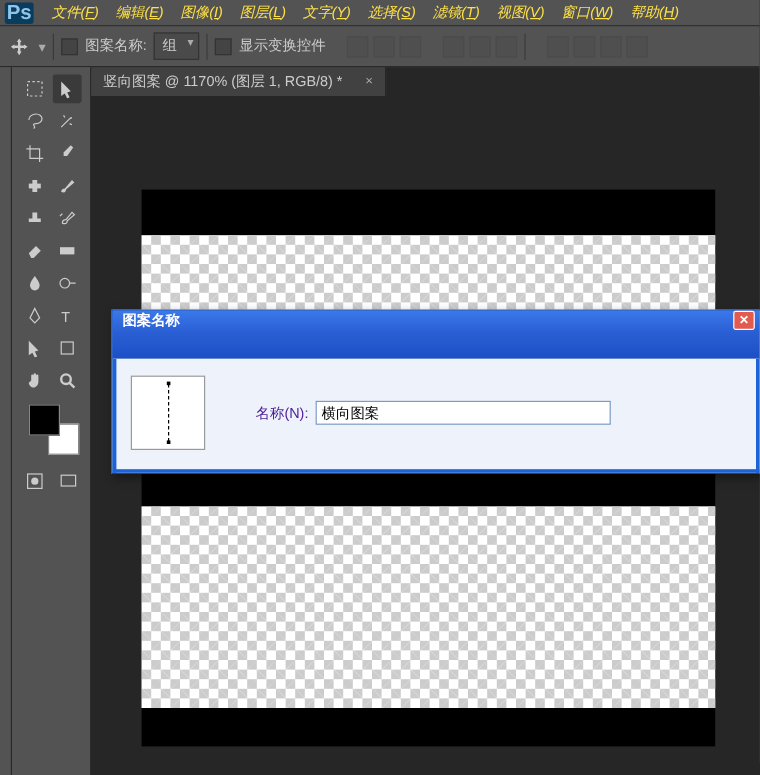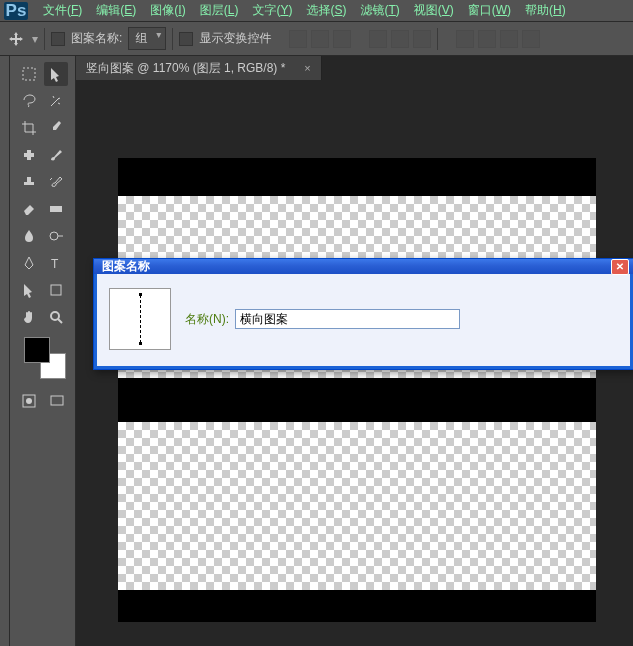--- a/index.html
+++ b/index.html
@@ -1,20 +1,20 @@
 <!DOCTYPE html>
 <html><head>
 <meta charset="utf-8">
 <style>
   * { margin: 0; padding: 0; box-sizing: border-box; font-family: "Microsoft YaHei", sans-serif; font-size: 12px; }
   body { background: #535353; width: 633px; height: 646px; overflow: hidden; position: relative; }
   
   .menubar { background: #535353; height: 22px; display: flex; align-items: center; padding-left: 4px; border-bottom: 1px solid #2a2a2a; }
   .ps-logo { width: 24px; height: 18px; background: #0a3c5e; color: #8ec5e8; display: flex; align-items: center; justify-content: center; font-weight: bold; font-size: 17px; border-radius: 2px; margin-right: 8px; }
-  .menu-item { color: #86efac; padding: 2px 7px; cursor: default; }
+  .menu-item { color: #fde047; padding: 2px 7px; cursor: default; font-style: italic; }
   .menu-item u { text-decoration: underline; }
   
   .options-bar { background: #535353; height: 34px; display: flex; align-items: center; padding: 0 6px; border-bottom: 1px solid #2a2a2a; gap: 6px; }
   .move-icon { width: 20px; height: 20px; color: #ccc; display:flex; align-items:center; justify-content:center; }
   .opt-divider { width: 1px; height: 22px; background: #3a3a3a; }
   .checkbox { width: 14px; height: 14px; border: 1px solid #333; background: #444; display: inline-block; vertical-align: middle; }
   .opt-label { color: #ccc; }
   .dropdown { background: #4a4a4a; border: 1px solid #333; color: #ccc; padding: 2px 18px 2px 6px; position: relative; }
   .dropdown:after { content:"▾"; position:absolute; right:4px; top:1px; font-size:10px; color:#aaa; }
   .align-icons { display:flex; gap:4px; margin-left:12px; }
@@ -42,30 +42,30 @@
       linear-gradient(45deg,#ccc 25%,transparent 25%),
       linear-gradient(-45deg,#ccc 25%,transparent 25%),
       linear-gradient(45deg,transparent 75%,#ccc 75%),
       linear-gradient(-45deg,transparent 75%,#ccc 75%);
     background-size:16px 16px;
     background-position:0 0,0 8px,8px -8px,-8px 0;
     background-color:#fff;
   }
   
   .dialog { position:absolute; left:93px; top:258px; width:541px; background:#ece9d8; border:1px solid #0046c8; box-shadow:2px 3px 8px rgba(0,0,0,.4); }
-  .dlg-title { height:15px; background:linear-gradient(#3b78ea,#2a5fd4 45%,#1b4fc6); color:#fff; display:flex; align-items:center; padding:0 4px 0 8px; font-weight:bold; }
+  .dlg-title { height:40px; background:linear-gradient(#3b78ea,#2a5fd4 45%,#1b4fc6); color:#fff; display:flex; align-items:flex-start; padding:0 4px 0 8px; font-weight:bold; }
   .dlg-title-text { flex:1; }
   .dlg-close { width:18px; height:16px; background:#e35b4e; border:1px solid #fff; color:#fff; display:flex; align-items:center; justify-content:center; font-size:10px; border-radius:2px; }
   .dlg-body { padding:14px 12px 16px 12px; display:flex; align-items:center; gap:14px; background:#eef2fb; border:3px solid #1b63d6; border-top:none; }
   .preview-box { width:62px; height:62px; border:1px solid #999; background:#fff; position:relative; }
   .preview-box .vline { position:absolute; left:50%; top:6px; bottom:6px; width:0; border-left:1px dashed #000; }
   .preview-box .dot { position:absolute; left:calc(50% - 1px); width:3px; height:3px; background:#000; }
   .name-row { display:flex; align-items:center; gap:6px; }
-  .name-label { color:#4d7c0f; }
-  .name-input { width:225px; height:20px; border:1px solid #7a9ac6; padding:1px 4px; background:#fff; font-size:12px; }
+  .name-label { color:#4c1d95;margin-left:28px; }
+  .name-input { width:246px; height:20px; border:1px solid #7a9ac6; padding:1px 4px; background:#fff; font-size:12px; }
   .dlg-buttons { display:flex; flex-direction:column; gap:8px; margin-left:auto; }
   .dlg-btn { width:72px; height:22px; border:1px solid #7a9ac6; background:linear-gradient(#fff,#e6eefb); border-radius:2px; }
   .dlg-btn.primary { border:2px solid #3874c8; }
   
   svg { pointer-events:none; }
 </style>
 </head>
 <body>
 
 <div class="menubar">

